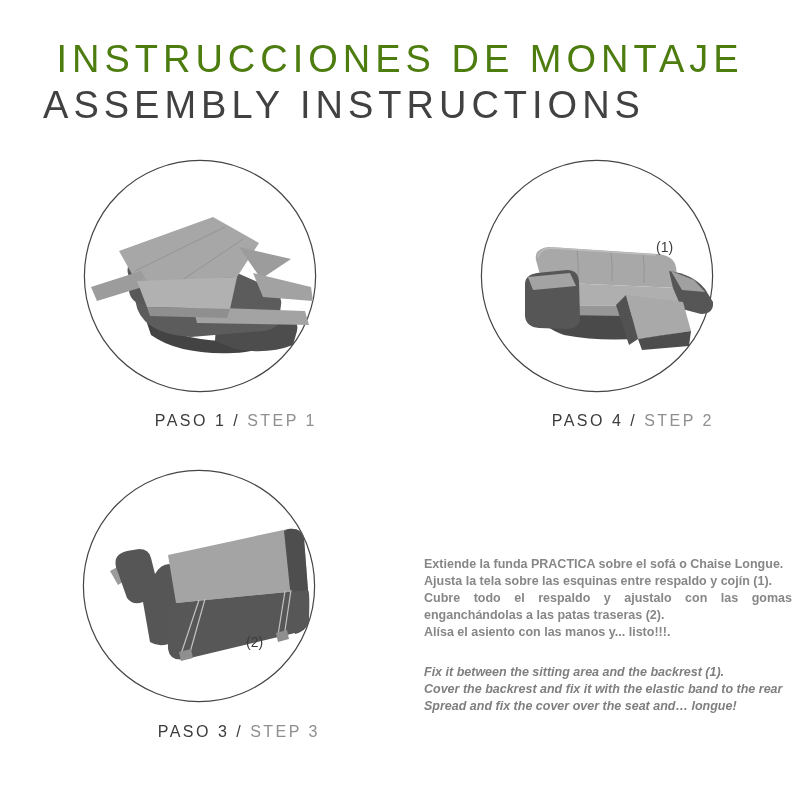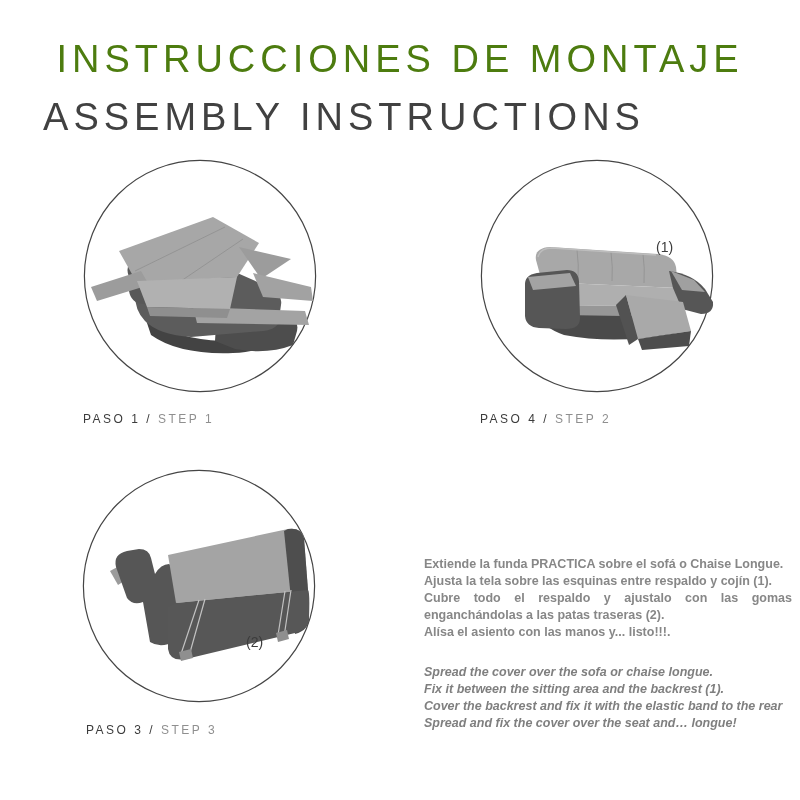--- a/index.html
+++ b/index.html
@@ -1,34 +1,34 @@
 <!DOCTYPE html>
 <html><head>
 <meta charset="utf-8">
 <style>
   html,body{margin:0;padding:0;background:#fff;}
   #page{position:relative;width:800px;height:800px;background:#ffffff;overflow:hidden;
         font-family:"Liberation Sans","DejaVu Sans",sans-serif;}
 
   .title{position:absolute;left:0;top:38px;width:800px;text-align:center;
          font-size:38px;font-weight:300;letter-spacing:5px;color:#4d7c0f;white-space:nowrap;}
-  .subtitle{position:absolute;left:0;top:96px;width:688px;text-align:center;
+  .subtitle{position:absolute;left:0;top:84px;width:688px;text-align:center;
          font-size:38px;font-weight:300;letter-spacing:5px;color:#414141;white-space:nowrap;}
 
   .circle-wrap{position:absolute;width:234px;height:234px;}
   #circle-1{left:83px;top:159px;}
   #circle-2{left:480px;top:159px;}
   #circle-3{left:82px;top:469px;}
   .circle-wrap svg{display:block;width:234px;height:234px;}
 
   .annotation{position:absolute;font-size:14px;color:#3c3c3c;}
   #circle-2 .annotation{left:176px;top:80px;}
   #circle-3 .annotation{left:164px;top:165px;}
 
-  .step-label{position:absolute;width:234px;text-align:left;font-size:12px;
+  .step-label{position:absolute;width:234px;text-align:right;font-size:16px;
               letter-spacing:2.5px;color:#3c3c3c;white-space:nowrap;}
   #label-1{left:83px;top:412px;}
   #label-2{left:480px;top:412px;}
   #label-3{left:86px;top:723px;}
   .step-label .en{color:#8f8f8f;}
 
   .text-block{position:absolute;left:424px;top:556px;width:368px;}
   .es-lines{color:#878787;font-size:12.5px;line-height:17px;}
   .en-lines{color:#7f7f7f;font-size:12.5px;line-height:17px;font-style:italic;margin-top:23px;}
   .line{white-space:nowrap;font-weight:bold;}
@@ -113,20 +113,19 @@
 
   <div class="text-block">
     <div class="es-lines">
       <div class="line">Extiende la funda PRACTICA sobre el sofá o Chaise Longue.</div>
       <div class="line">Ajusta la tela sobre las esquinas entre respaldo y cojín (1).</div>
       <div class="line stretch">Cubre todo el respaldo y ajustalo con las gomas</div>
       <div class="line">enganchándolas a las patas traseras (2).</div>
       <div class="line">Alísa el asiento con las manos y... listo!!!.</div>
     </div>
     <div class="en-lines">
-      <div class="line">Spread the cover over the sofa or chaise longue.</div>
       <div class="line">Fix it between the sitting area and the backrest (1).</div>
       <div class="line">Cover the backrest and fix it with the elastic band to the rear</div>
       <div class="line">Spread and fix the cover over the seat and… longue!</div>
     </div>
   </div>
 
 </div>
 
 </body></html>

